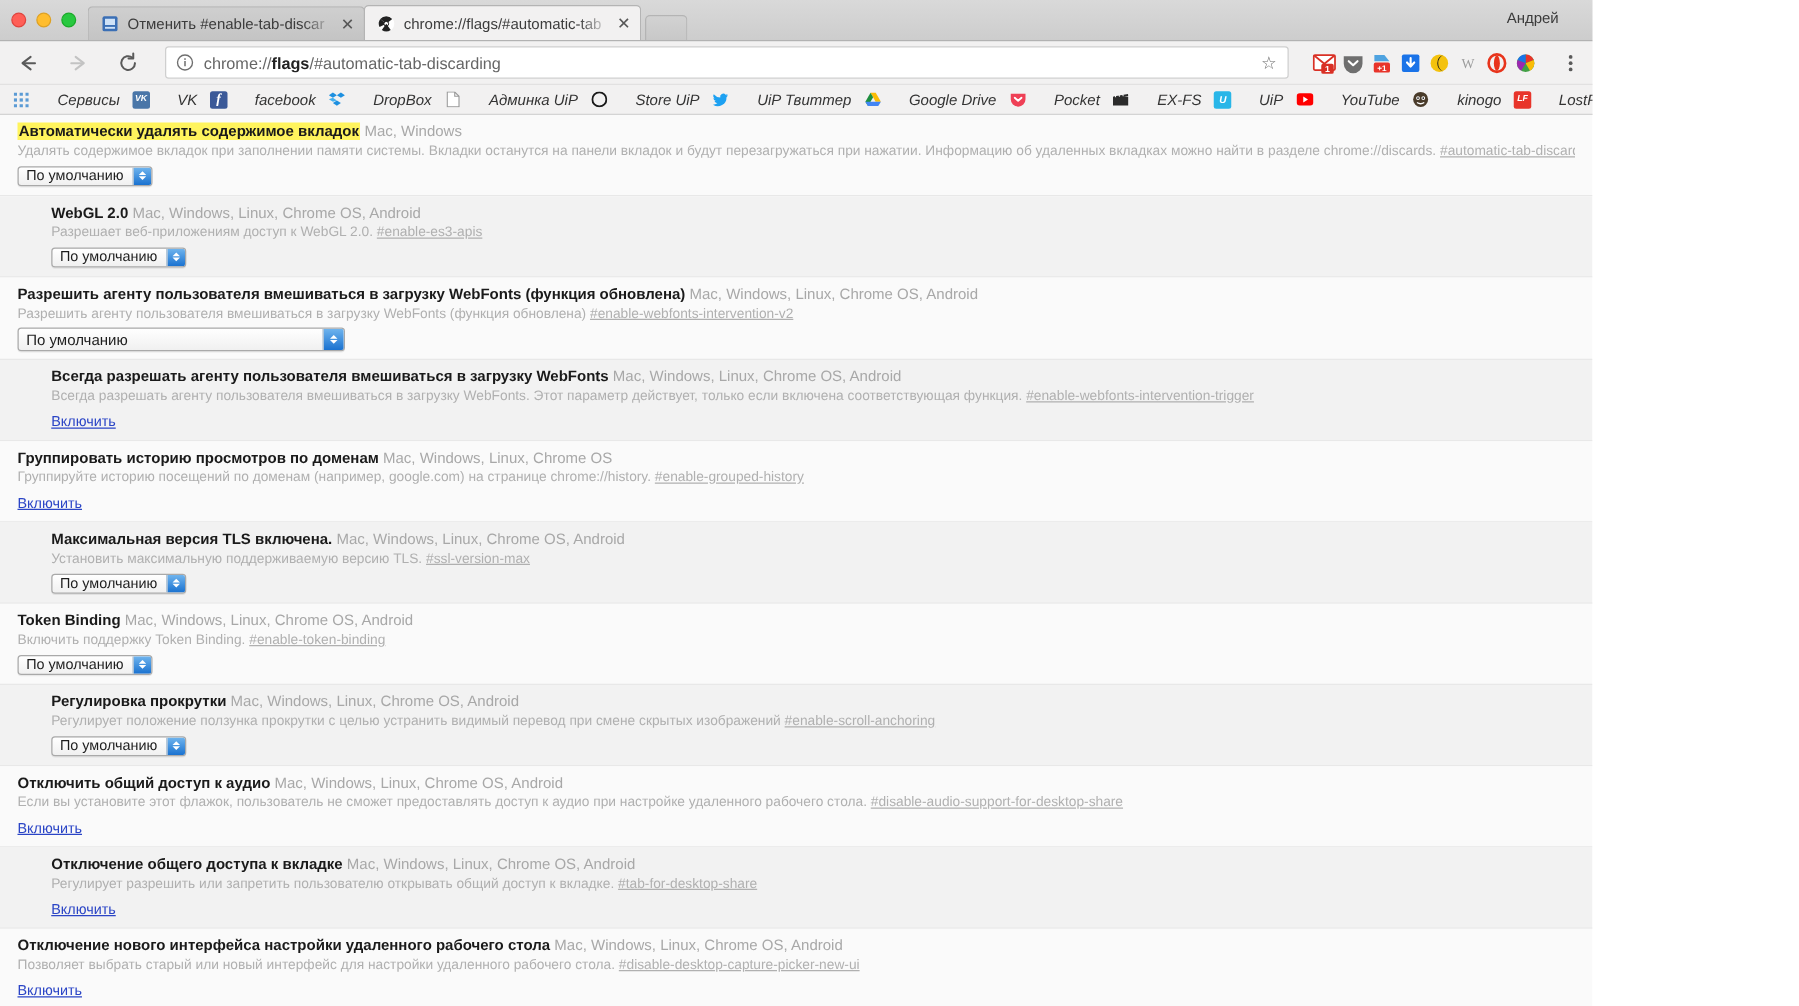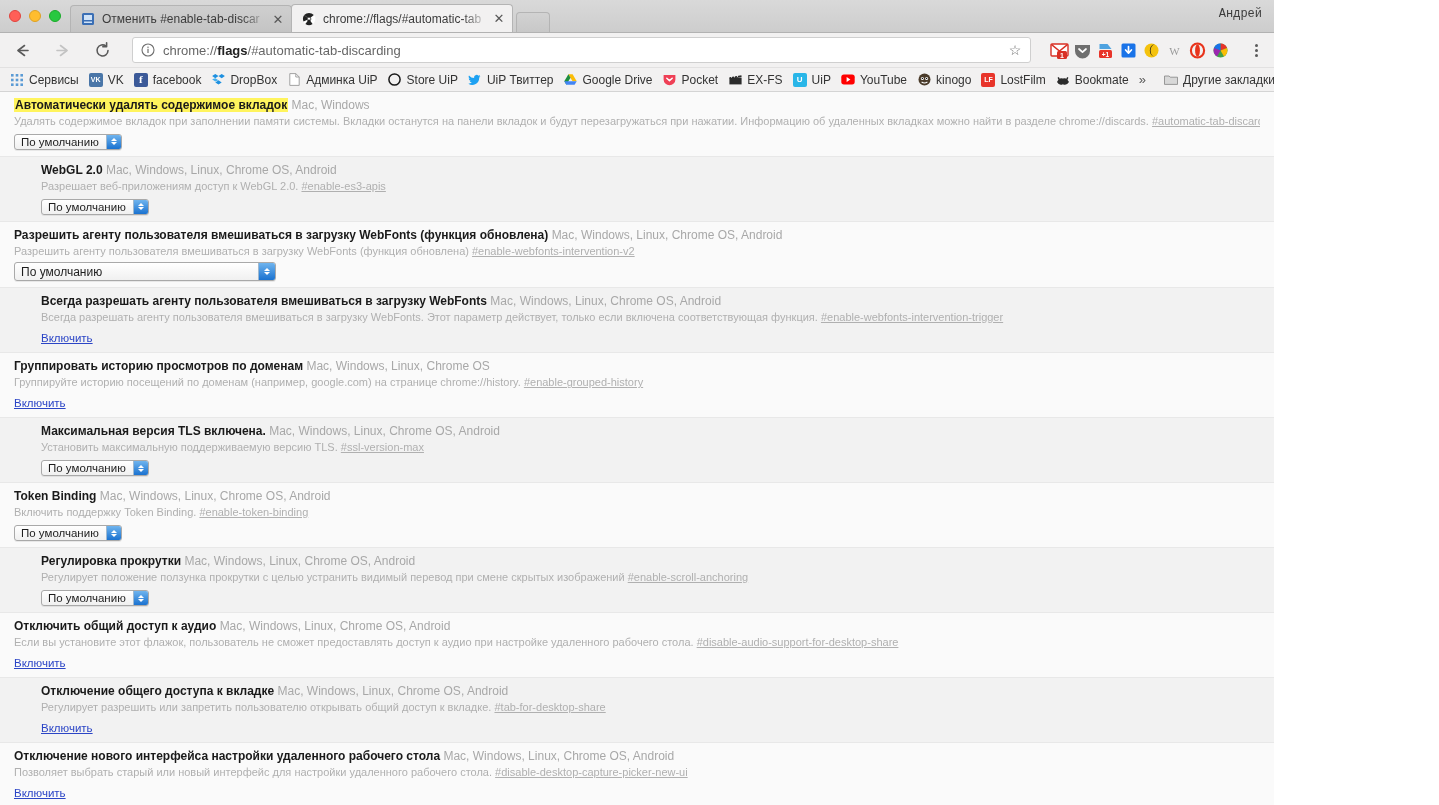--- a/index.html
+++ b/index.html
@@ -79,22 +79,22 @@
   .newtab {
     width: 34px; height: 20px;
     border: 1px solid #b4b4b4;
     border-bottom: none;
     border-top-left-radius: 4px; border-top-right-radius: 4px;
     background: linear-gradient(#d2d2d2, #c8c8c8);
     margin-left: 4px;
   }
   .profile-name {
     position: absolute;
-    right: 12px; top: 7px;
-    font-size: 12px; color: #3b3b3b; font-family: Liberation Mono, monospace;
+    right: 27px; top: 7px;
+    font-size: 12px; color: #3b3b3b;
   }
 
   
   .toolbar {
     height: 35px; flex: 0 0 35px;
     background: #f2f1f1;
     display: flex; align-items: center;
     padding: 0 8px;
     gap: 12px;
     border-bottom: 1px solid #e2e1e1;
@@ -148,24 +148,25 @@
     border-bottom: 1px solid #d4d4d4;
     display: flex; align-items: center;
     padding: 0 6px;
     font-size: 12px;
     color: #333;
     position: relative;
     overflow: hidden;
   }
   .bm {
     display: flex; align-items: flex-end;
-    gap: 5px;
+    gap: 22px;
     padding: 2px 6px 2px 4px;
     white-space: nowrap;
     color: #333;
+    font-style: italic;
   }
   .bm .bm-ico {
     width: 14px; height: 14px; flex: 0 0 14px;
     display: flex; align-items: center; justify-content: center;
     font-size: 10px; line-height: 1;
     border-radius: 2px; color: #fff;
     overflow: hidden;
   }
   .bm-label { font-size: 12px; }
   .bm-overflow {

